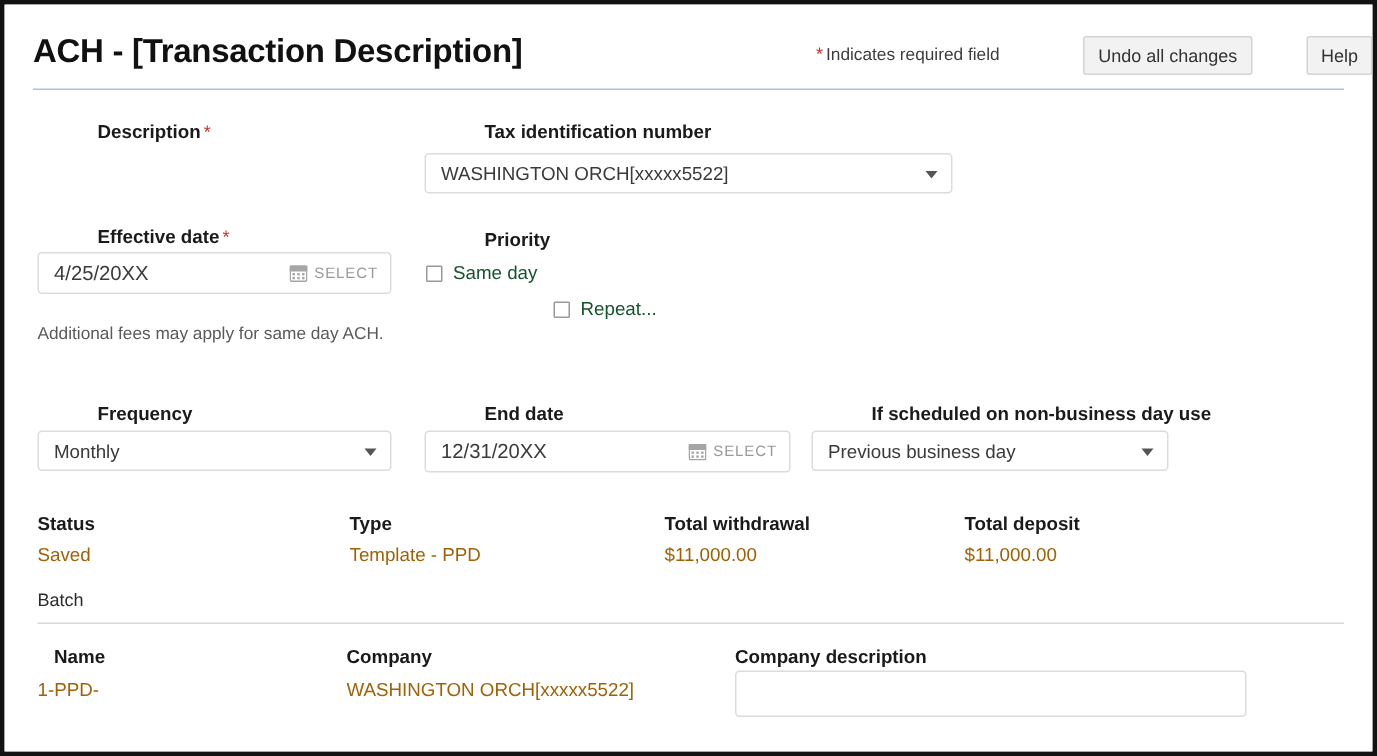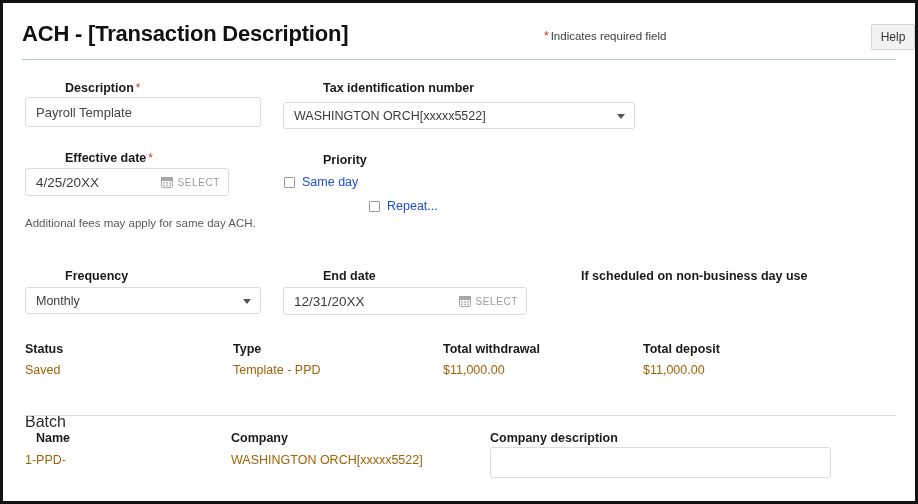--- a/index.html
+++ b/index.html
@@ -201,21 +201,21 @@
   .cb-box {
     width: 11px;
     height: 11px;
     box-sizing: border-box;
     border: 1px solid #9a9a9a;
     background: #ffffff;
     border-radius: 1px;
   }
   .cb-text {
     font-size: 12.5px;
-    color: #1d4ed8;
+    color: #14532d;
     white-space: nowrap;
   }
 
   .note-text {
     position: absolute;
     font-size: 11.5px;
     color: #5a5a5a;
     line-height: 16px;
     width: 245px;
   }
@@ -231,64 +231,63 @@
   .ro-value {
     position: absolute;
     font-size: 12.5px;
     color: #a16207;
     white-space: nowrap;
   }
 
   
   .section-title {
     position: absolute;
-    font-size: 16px;
+    font-size: 12px;
     color: #2b2b2b;
     font-weight: normal;
     white-space: nowrap;
-    margin-top: 20px;
   }
   .section-rule {
     position: absolute;
     height: 1px;
     background: #d8d8d8;
   }
 </style>
 </head>
 <body>
 
 <div class="screen">
   <div class="inner">
 
     <div class="page-header">
       <div class="page-title">ACH - [Transaction Description]</div>
 
       <div class="required-note">
         <span class="star">*</span><span>Indicates required field</span>
       </div>
 
+      <button class="btn" id="btn-undo">Undo all changes</button>
       <button class="btn" id="btn-help">Help</button>
     </div>
     <div class="header-rule"></div>
 
     <div class="fld-label" style="left:22px; top:78px;">
       <span>Description</span><span class="star">*</span>
     </div>
-    <div class="input-box" style="left:22px; top:94px; width:236px; height:30px;">Payroll Template</div>
 
     <div class="fld-label" style="left:280px; top:78px;">Tax identification number</div>
     <div class="select-box" style="left:280px; top:99px; width:352px; height:27px;">
       <span>WASHINGTON ORCH[xxxxx5522]</span>
       <span class="caret"></span>
     </div>
 
     <div class="fld-label" style="left:22px; top:148px;">
       <span>Effective date</span><span class="star">*</span>
     </div>
-    <div class="date-field" style="left:22px; top:165px; width:204px; height:28px;">
+    <div class="date-field" style="left:22px; top:165px; width:236px; height:28px;">
       <div class="date-input"></div>
       <div class="date-value">4/25/20XX</div>
       <div class="date-select">
         <svg class="cal-ico" width="12" height="12" viewBox="0 0 12 12" aria-hidden="true">
           <rect x="0.5" y="1.5" width="11" height="10" rx="1" fill="none" stroke="#a6a6a6"></rect>
           <rect x="0.5" y="1.5" width="11" height="3" fill="#a6a6a6" stroke="#a6a6a6"></rect>
           <rect x="2" y="6" width="1.6" height="1.6" fill="#a6a6a6"></rect>
           <rect x="5.2" y="6" width="1.6" height="1.6" fill="#a6a6a6"></rect>
           <rect x="8.4" y="6" width="1.6" height="1.6" fill="#a6a6a6"></rect>
           <rect x="2" y="8.6" width="1.6" height="1.6" fill="#a6a6a6"></rect>
@@ -330,20 +329,24 @@
           <rect x="8.4" y="6" width="1.6" height="1.6" fill="#a6a6a6"></rect>
           <rect x="2" y="8.6" width="1.6" height="1.6" fill="#a6a6a6"></rect>
           <rect x="5.2" y="8.6" width="1.6" height="1.6" fill="#a6a6a6"></rect>
           <rect x="8.4" y="8.6" width="1.6" height="1.6" fill="#a6a6a6"></rect>
         </svg>
         <span class="sel-text">SELECT</span>
       </div>
     </div>
 
     <div class="fld-label" style="left:538px; top:266px;">If scheduled on non-business day use</div>
+    <div class="select-box" style="left:538px; top:284px; width:238px; height:27px;">
+      <span>Previous business day</span>
+      <span class="caret"></span>
+    </div>
 
     <div class="ro-label" style="left:22px; top:339px;">Status</div>
     <div class="ro-value" style="left:22px; top:360px;">Saved</div>
 
     <div class="ro-label" style="left:230px; top:339px;">Type</div>
     <div class="ro-value" style="left:230px; top:360px;">Template - PPD</div>
 
     <div class="ro-label" style="left:440px; top:339px;">Total withdrawal</div>
     <div class="ro-value" style="left:440px; top:360px;">$11,000.00</div>
 

